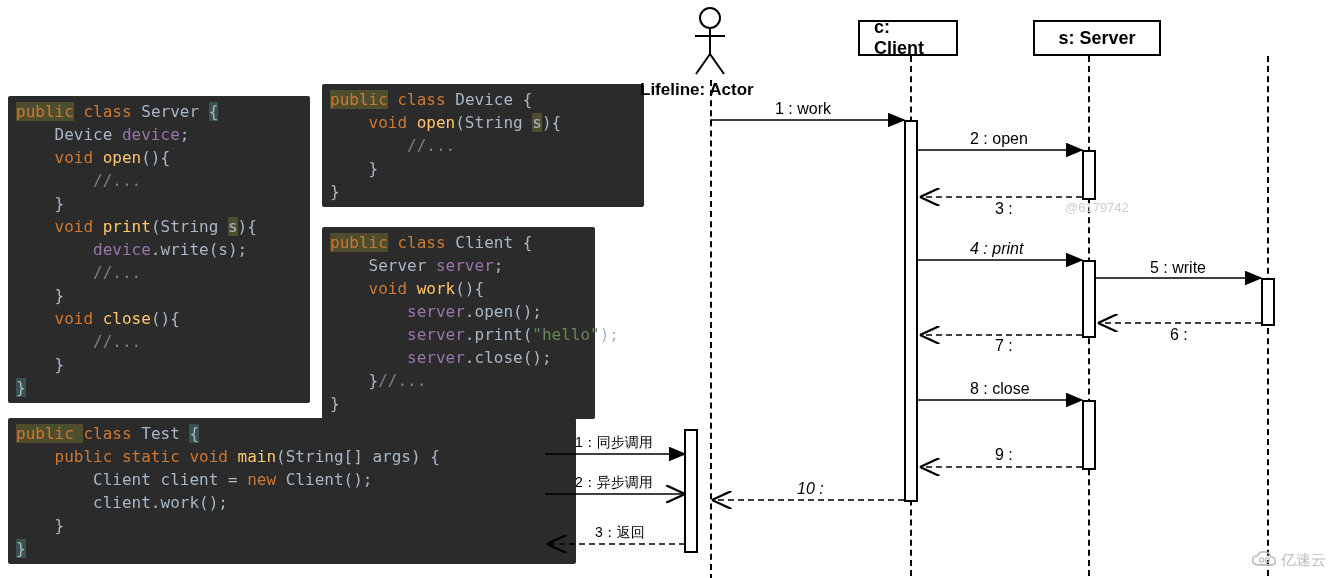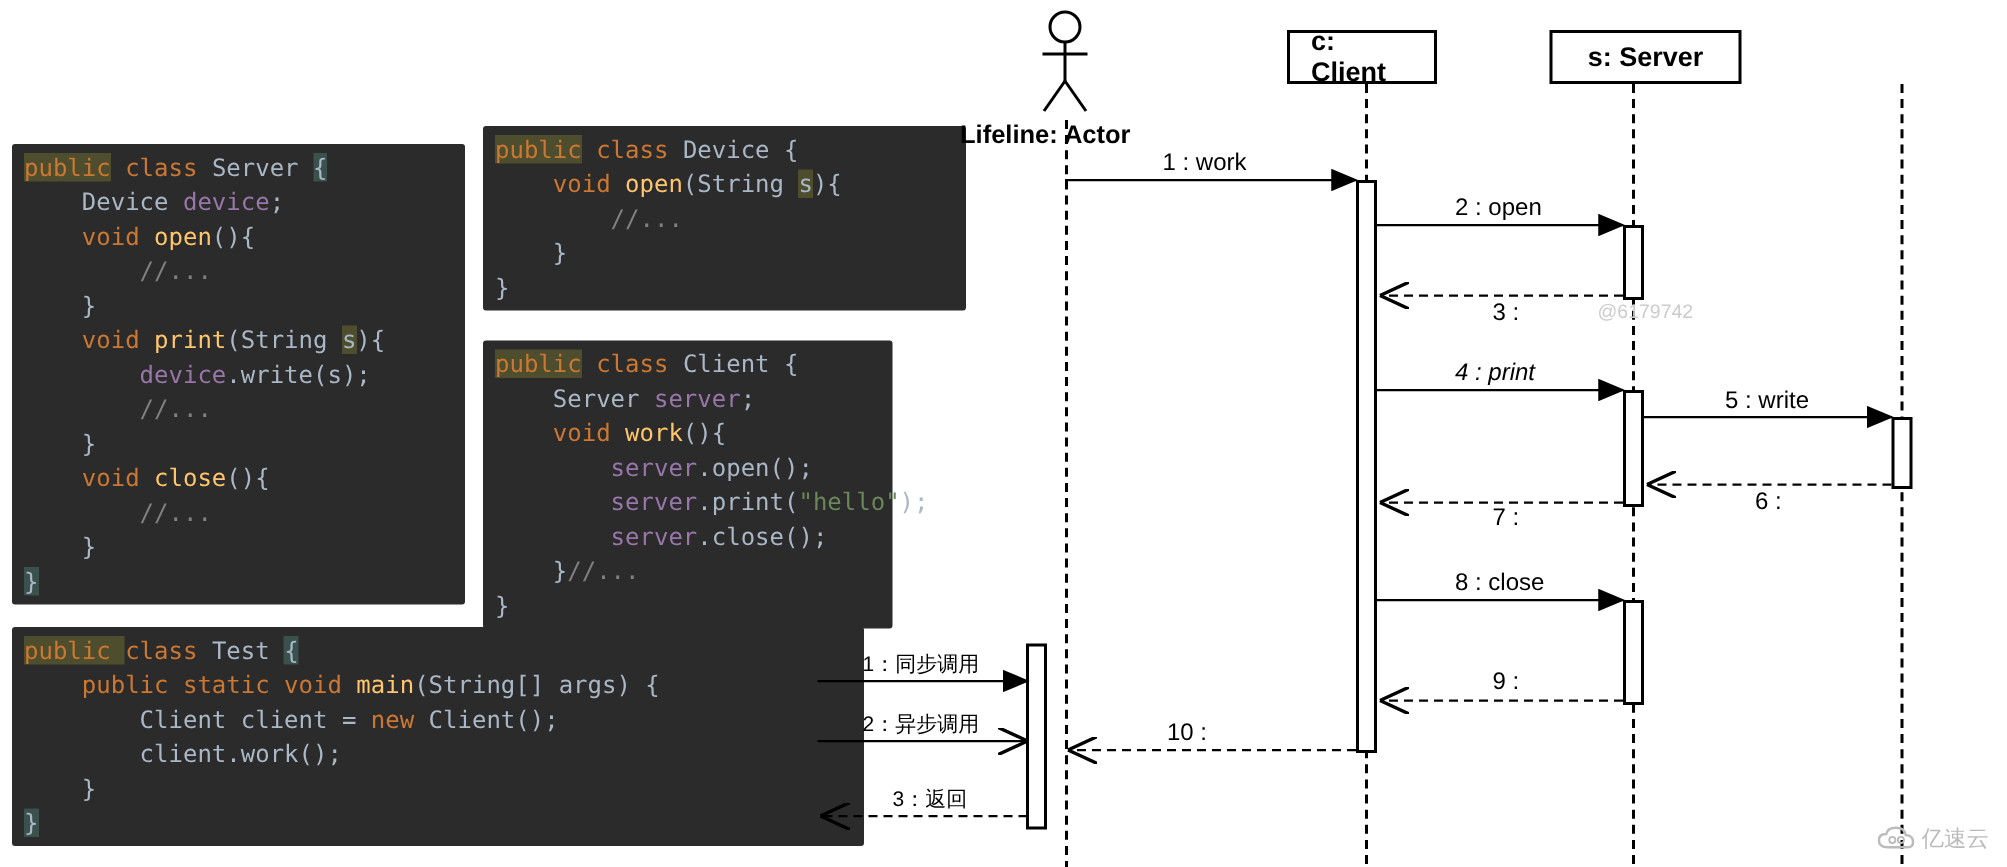--- a/index.html
+++ b/index.html
@@ -41,21 +41,21 @@
 #ll-server { left: 553px; }
 #ll-device { left: 732px; }
 
 .activation { position: absolute; width: 14px; background: #fff; border: 2px solid #000; }
 
 .msg-label { position: absolute; font-size: 16px; }
 .arrow-svg { position: absolute; }
 
 .watermark { position: absolute; left: 530px; top: 200px; font-size: 13px; color: #ccc; font-family: Arial; }
 
-.logo { position: absolute; right: 12px; bottom: 8px; font-size: 15px; color: #bbb; font-family: Arial; display:flex; align-items:flex-start; gap:4px;}
+.logo { position: absolute; right: 12px; bottom: 8px; font-size: 15px; color: #bbb; font-family: Arial; display:flex; align-items:center; gap:4px;}
 .logo svg { width: 26px; height: 20px; }
 </style>
 </head>
 <body>
 
 <div id="cb-server" class="code-block"><span class="hl"><span class="kw">public</span></span> <span class="kw">class</span> <span class="idt">Server</span> <span class="brace-hl">{</span>
     Device <span class="purple">device</span>;
     <span class="kw">void</span> <span class="yellow">open</span>(){
         <span class="com">//...</span>
     }
@@ -157,21 +157,21 @@
 
   <div class="msg-label" style="left:240px; top:100px;">1 : work</div>
   <div class="msg-label" style="left:435px; top:130px;">2 : open</div>
   <div class="msg-label" style="left:460px; top:200px;">3 :</div>
   <div class="msg-label" style="left:435px; top:240px;font-style:italic;">4 : print</div>
   <div class="msg-label" style="left:615px; top:259px;">5 : write</div>
   <div class="msg-label" style="left:635px; top:326px;">6 :</div>
   <div class="msg-label" style="left:460px; top:337px;">7 :</div>
   <div class="msg-label" style="left:435px; top:380px;">8 : close</div>
   <div class="msg-label" style="left:460px; top:446px;">9 :</div>
-  <div class="msg-label" style="left:243px; top:480px;">10 :</div>
+  <div class="msg-label" style="left:262px; top:480px;font-style:italic;">10 :</div>
 
   <div class="msg-label" style="left:40px; top:434px; font-size:14px;">1：同步调用</div>
   <div class="msg-label" style="left:40px; top:474px; font-size:14px;">2：异步调用</div>
   <div class="msg-label" style="left:60px; top:524px; font-size:14px;">3：返回</div>
 
   <div class="watermark">@6179742</div>
 </div>
 
 <div class="logo">
   <svg viewBox="0 0 32 24">

